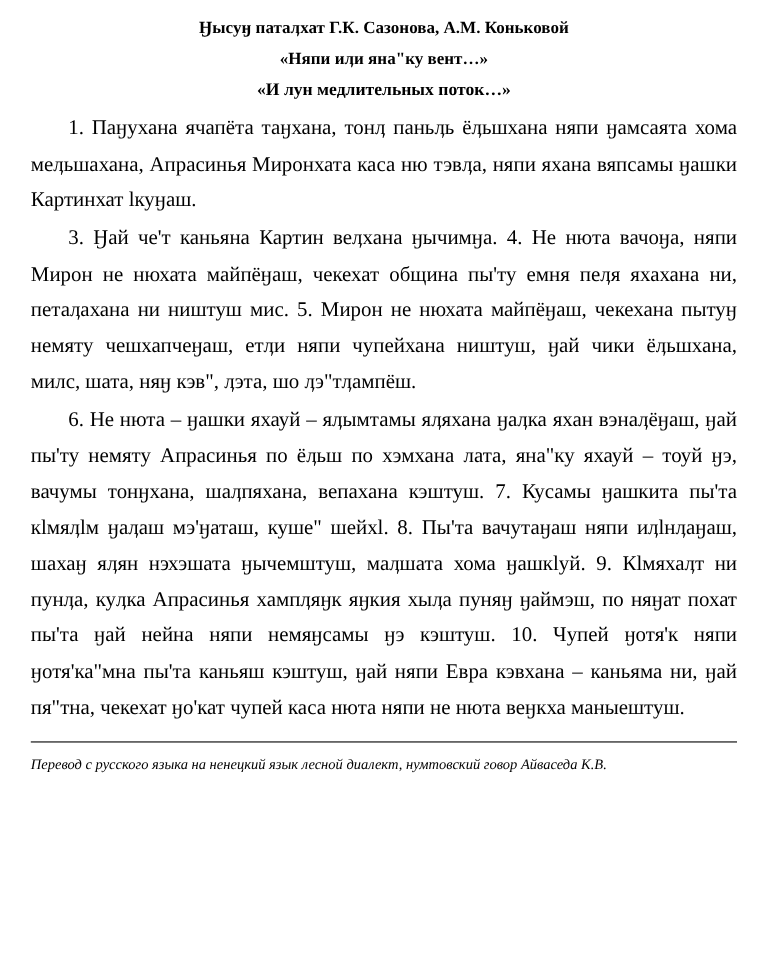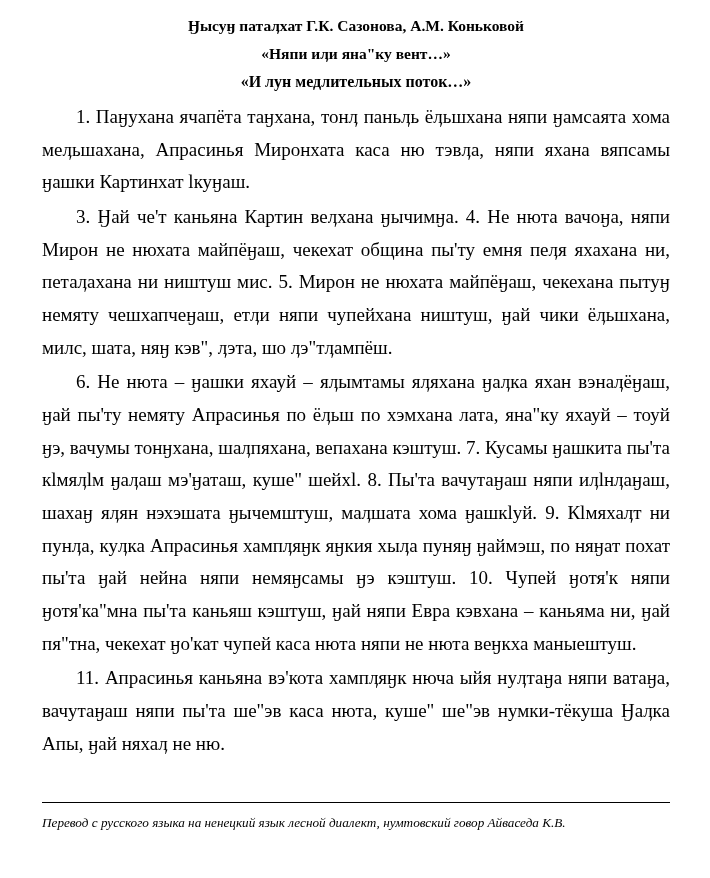--- a/index.html
+++ b/index.html
@@ -10,21 +10,21 @@
   body {
     width: 710px;
     min-height: 878px;
     font-family: "Liberation Serif", "DejaVu Serif", serif;
     color: #000000;
   }
   .page {
     box-sizing: border-box;
     width: 696px;
     min-height: 878px;
-    padding: 14px 26px 10px 42px;
+    padding: 14px 26px 10px 28px;
     position: relative;
   }
   .title-block {
     text-align: center;
   }
   .doc-title {
     font-size: 15.5px;
     font-weight: bold;
     line-height: 1.55;
     margin: 0 0 4px 0;
@@ -43,21 +43,21 @@
   }
   .body-text p {
     font-size: 19px;
     line-height: 1.72;
     text-align: justify;
     text-indent: 34px;
     margin: 0 0 2px 0;
     hyphens: none;
   }
   .footer-note {
-    margin-top: 42px;
+    margin-top: 14px;
     padding-top: 10px;
     font-size: 13.2px;
     font-style: italic;
     text-align: justify;
     line-height: 1.5;
     border-top: 1px solid #000000;
   }
 </style>
 </head>
 <body>
@@ -67,18 +67,17 @@
   <div class="title-block">
     <div class="doc-title">Ӈысуӈ патаӆхат Г.К. Сазонова, А.М. Коньковой</div>
     <div class="doc-subtitle">«Няпи иӆи яна"ку вент…»</div>
     <div class="doc-subtitle2">«И лун медлительных поток…»</div>
   </div>
 
   <div class="body-text">
     <p>1. Паӈухана ячапёта таӈхана, тонӆ паньӆь ёӆьшхана няпи ӈамсаята хома меӆьшахана, Апрасинья Миронхата каса ню тэвӆа, няпи яхана вяпсамы ӈашки Картинхат ӏкуӈаш.</p>
     <p>3. Ӈай че'т каньяна Картин веӆхана ӈычимӈа. 4. Не нюта вачоӈа, няпи Мирон не нюхата майпёӈаш, чекехат община пы'ту емня пеӆя яхахана ни, петаӆахана ни ништуш мис. 5. Мирон не нюхата майпёӈаш, чекехана пытуӈ немяту чешхапчеӈаш, етӆи няпи чупейхана ништуш, ӈай чики ёӆьшхана, милс, шата, няӈ кэв", ӆэта, шо ӆэ"тӆампёш.</p>
     <p>6. Не нюта – ӈашки яхауй – яӆымтамы яӆяхана ӈаӆка яхан вэнаӆёӈаш, ӈай пы'ту немяту Апрасинья по ёӆьш по хэмхана лата, яна"ку яхауй – тоуй ӈэ, вачумы тонӈхана, шаӆпяхана, вепахана кэштуш. 7. Кусамы ӈашкита пы'та кӏмяӆӏм ӈаӆаш мэ'ӈаташ, куше" шейхӏ. 8. Пы'та вачутаӈаш няпи иӆӏнӆаӈаш, шахаӈ яӆян нэхэшата ӈычемштуш, маӆшата хома ӈашкӏуй. 9. Кӏмяхаӆт ни пунӆа, куӆка Апрасинья хампӆяӈк яӈкия хыӆа пуняӈ ӈаймэш, по няӈат похат пы'та ӈай нейна няпи немяӈсамы ӈэ кэштуш. 10. Чупей ӈотя'к няпи ӈотя'ка"мна пы'та каньяш кэштуш, ӈай няпи Евра кэвхана – каньяма ни, ӈай пя"тна, чекехат ӈо'кат чупей каса нюта няпи не нюта веӈкха маныештуш.</p>
-    <p>11. Апрасинья каньяна вэ'кота хампӆяӈк нюча ыйя нуӆтаӈа няпи ватаӈа, вачутаӈаш няпи пы'та ше"эв каса нюта, куше" ше"эв нумки-тёкуша Ӈаӆка Апы, ӈай няхаӆ не ню.</p>
   </div>
 
   <div class="footer-note">Перевод с русского языка на ненецкий язык лесной диалект, нумтовский говор Айваседа К.В.</div>
 
 </div>
 
 </body></html>

